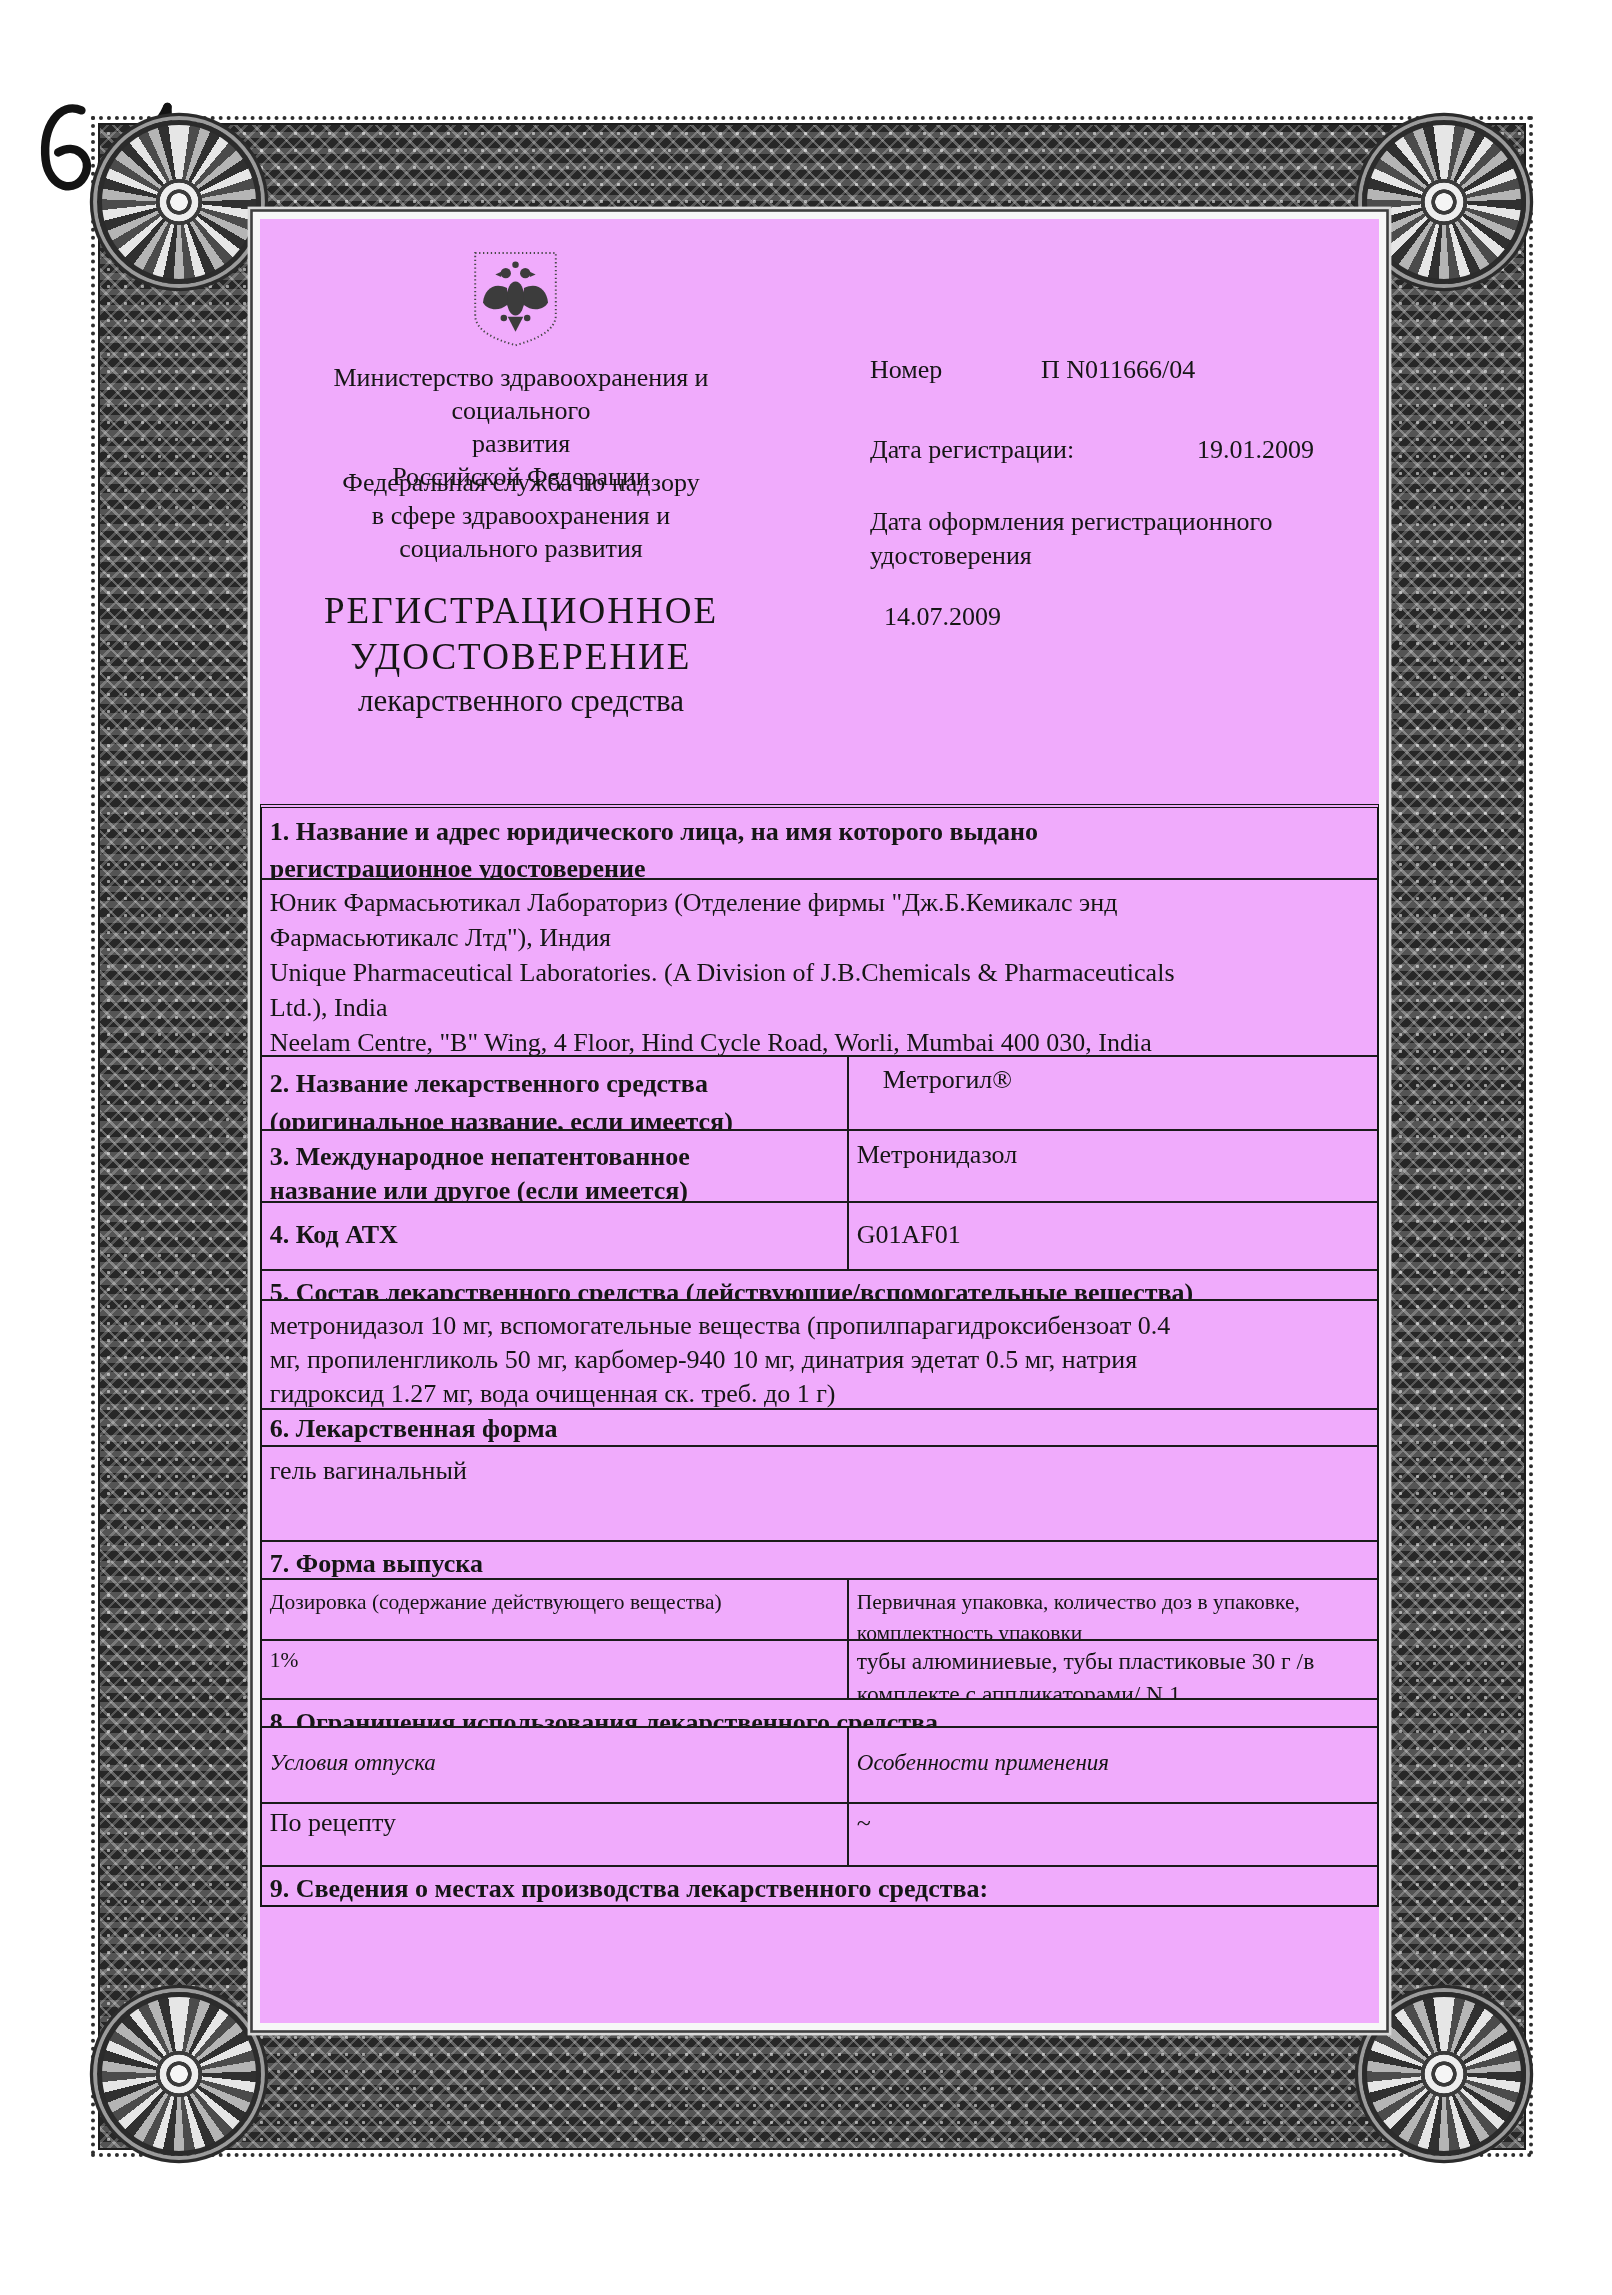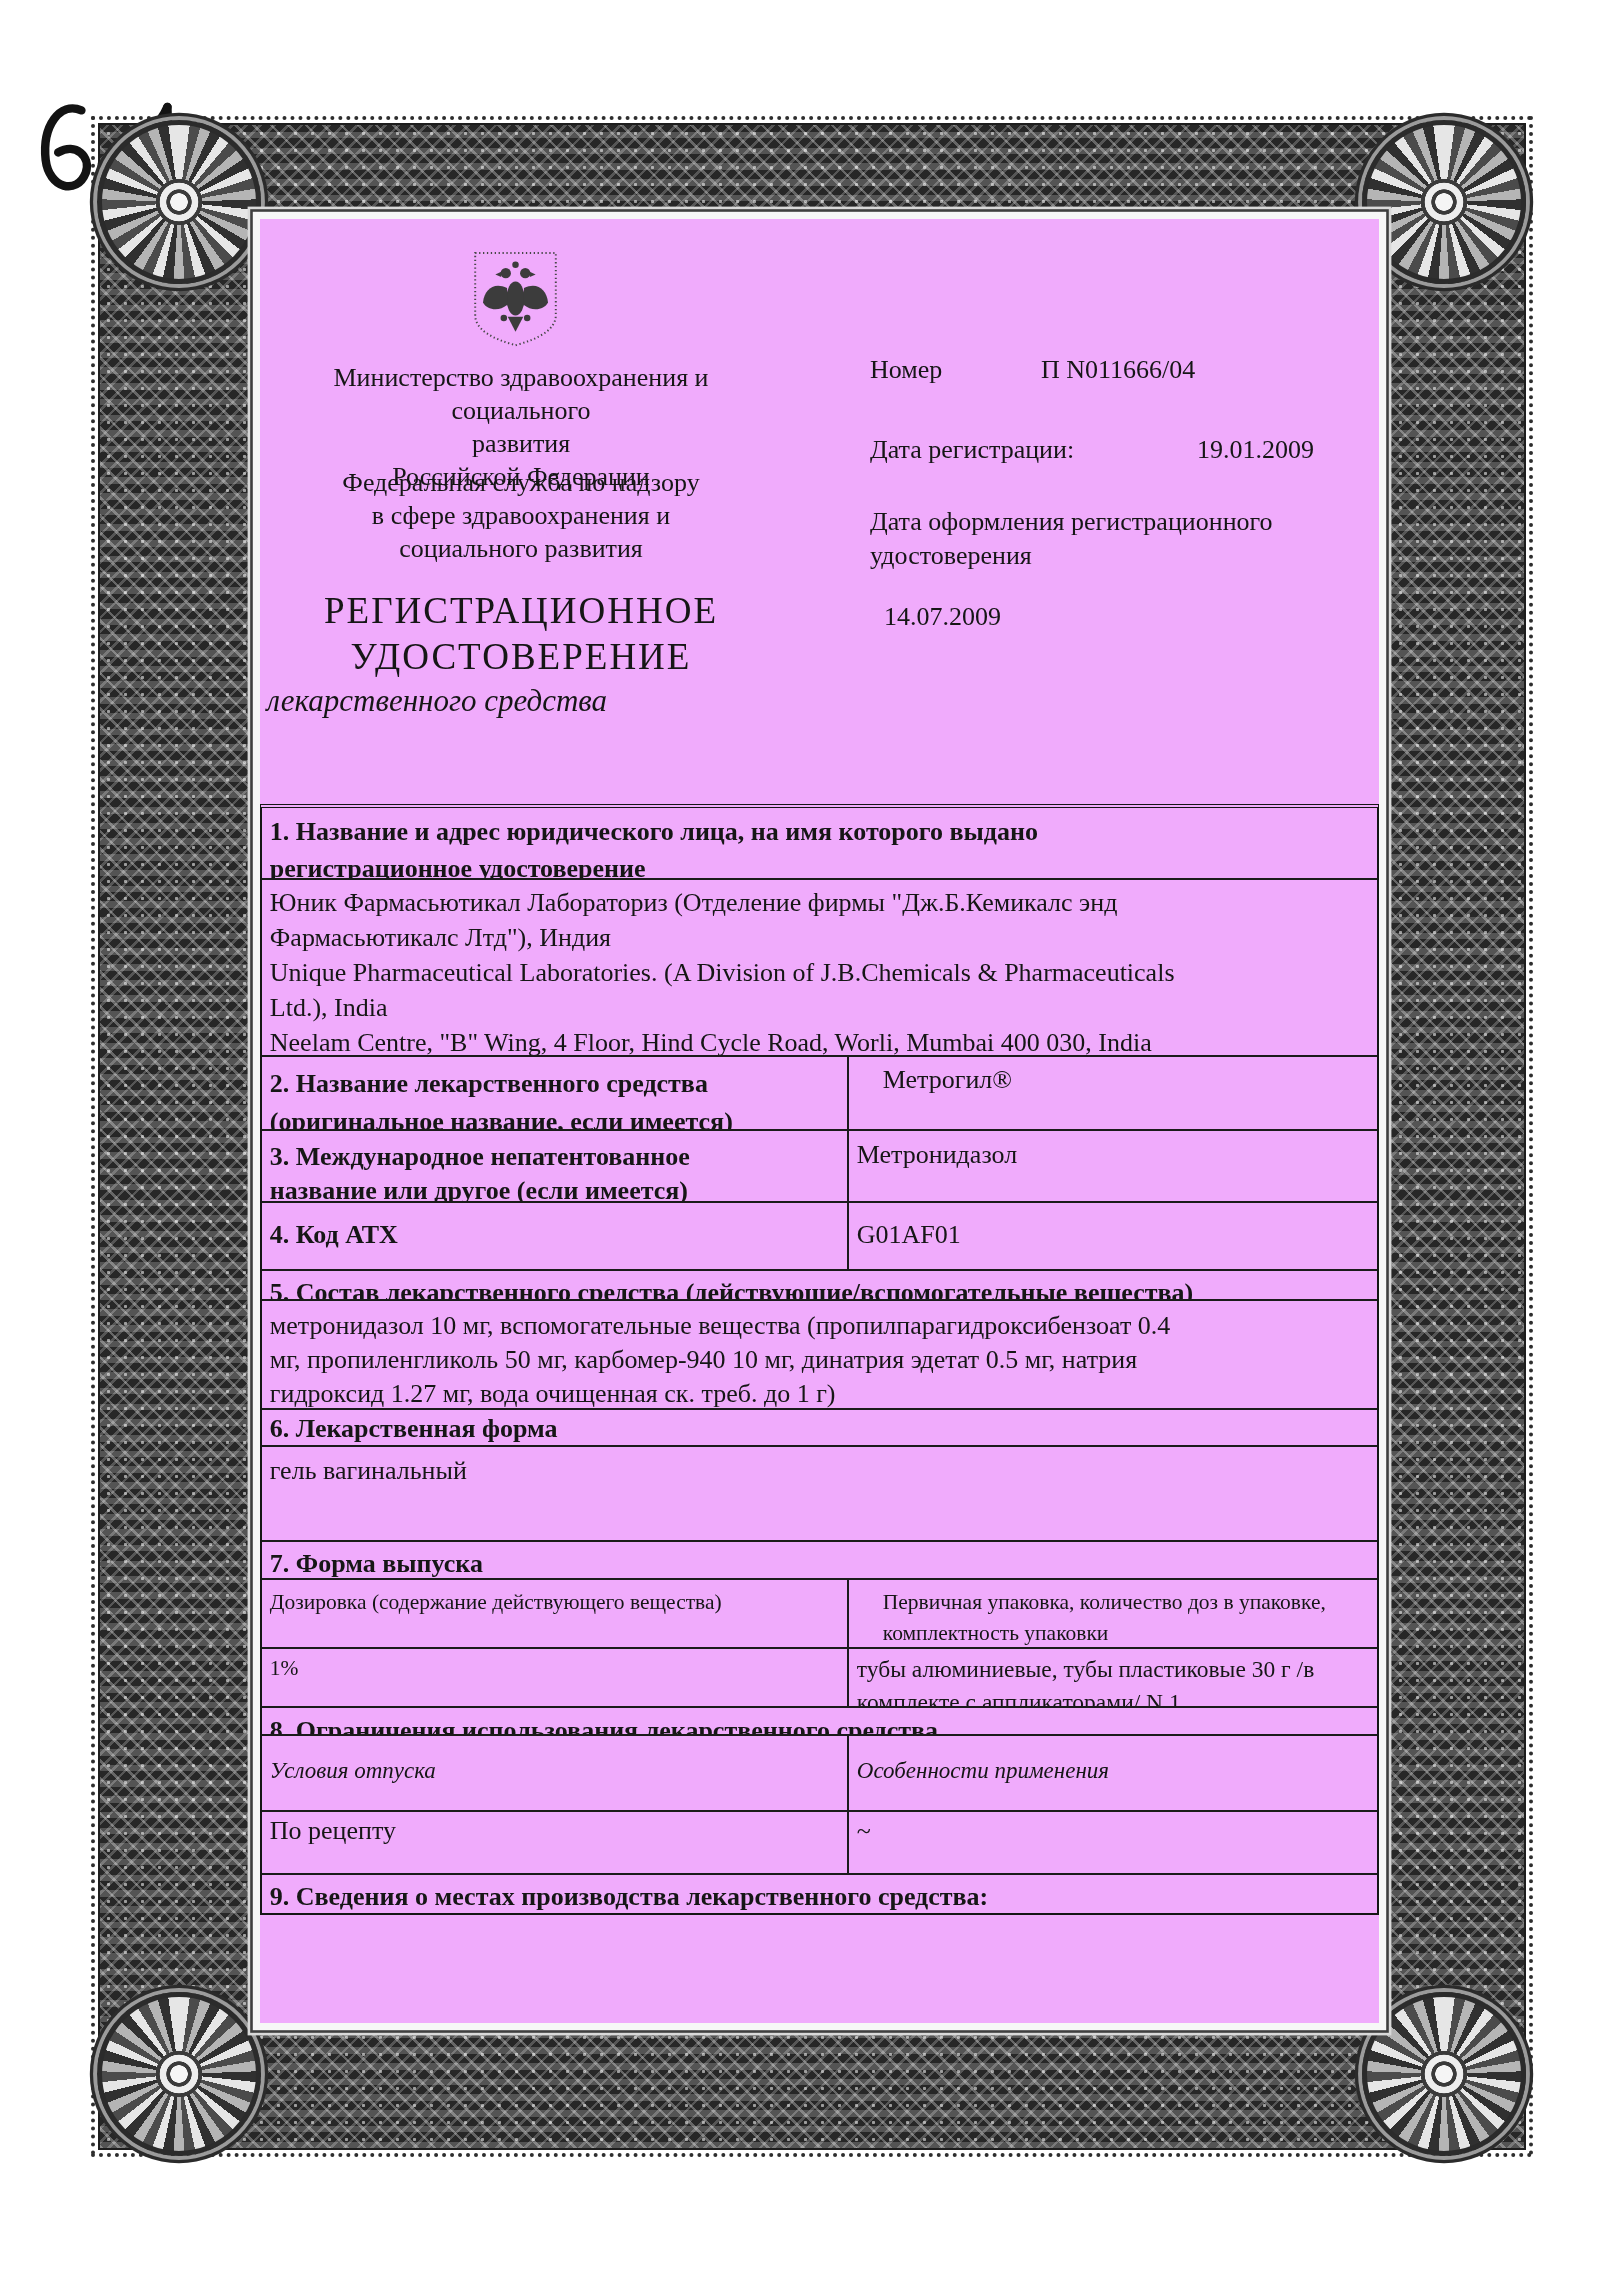--- a/index.html
+++ b/index.html
@@ -43,40 +43,40 @@
   .rosette.bl{left:97px;top:1992px;}
   .rosette.br{left:1362px;top:1992px;}
 
   
   .emblem{position:absolute;left:210px;top:30px;}
   .hdr-left{position:absolute;left:6.5px;width:509px;text-align:center;font-size:26px;line-height:33px;}
   .ministry{top:142px;}
   .service{top:247px;}
   .doc-title{position:absolute;left:6.5px;top:369px;width:509px;text-align:center;
              font-size:37px;line-height:46px;letter-spacing:2px;}
-  .doc-subtitle{position:absolute;left:6.5px;top:464px;width:509px;font-size:31px;font-style:italic;}
+  .doc-subtitle{position:absolute;left:6.5px;top:464px;width:509px;text-align:center;font-size:31px;}
   .hl{position:absolute;font-size:26px;line-height:34px;white-space:nowrap;}
 
   
   .sheet{
     position:absolute;left:0px;top:585px;width:1119px;box-sizing:border-box;
     border:2px solid #151515;border-top:4.6px double #151515;
     font-size:26px;
   }
   .row{box-sizing:border-box;border-top:2px solid #1b1b1b;display:flex;overflow:hidden;}
   .row:first-child{border-top:none;}
   .cell{box-sizing:border-box;padding:0 6.5px 0 7.8px;}
   .cL{width:587px;border-right:2px solid #1b1b1b;flex:none;}
   .cR{flex:1;}
   .b{font-weight:bold;}
   .i{font-style:italic;}
   .line{white-space:nowrap;}
   .h107{height:70px;} .h272{height:177px;} .h113{height:74px;gap:26px;} .h110{height:72px;}
   .h105{height:68px;} .h70{height:30px;}  .h167{height:109px;} .h56{height:37px;}
-  .h145{height:95px;} .h59{height:38px;}  .h93{height:69px;gap:26px;}  .h90{height:59px;}
+  .h145{height:95px;} .h59{height:38px;}  .h93{height:61px;}  .h90{height:59px;}
   .h67{height:28px;}  .h116{height:76px;} .h97{height:63px;}  .h62{height:40px;}
   .s1h{padding-top:5.2px;line-height:37px;}
   .s1b{padding-top:5.2px;line-height:35px;}
   .lbl2{padding-top:7.8px;line-height:38px;}
   .lbl3{padding-top:9px;line-height:34px;}
   .pt26{padding-top:17px;} .pt10{padding-top:6.5px;} .pt12{padding-top:7.8px;}
   .pt6{padding-top:3.9px;} .pt14{padding-top:9px;} .pt34{padding-top:22px;}
   .s5b{padding-top:7.8px;line-height:34px;}
   .small{font-size:21.5px;line-height:31px;}
   .s7d{font-size:23.5px;line-height:33px;}

